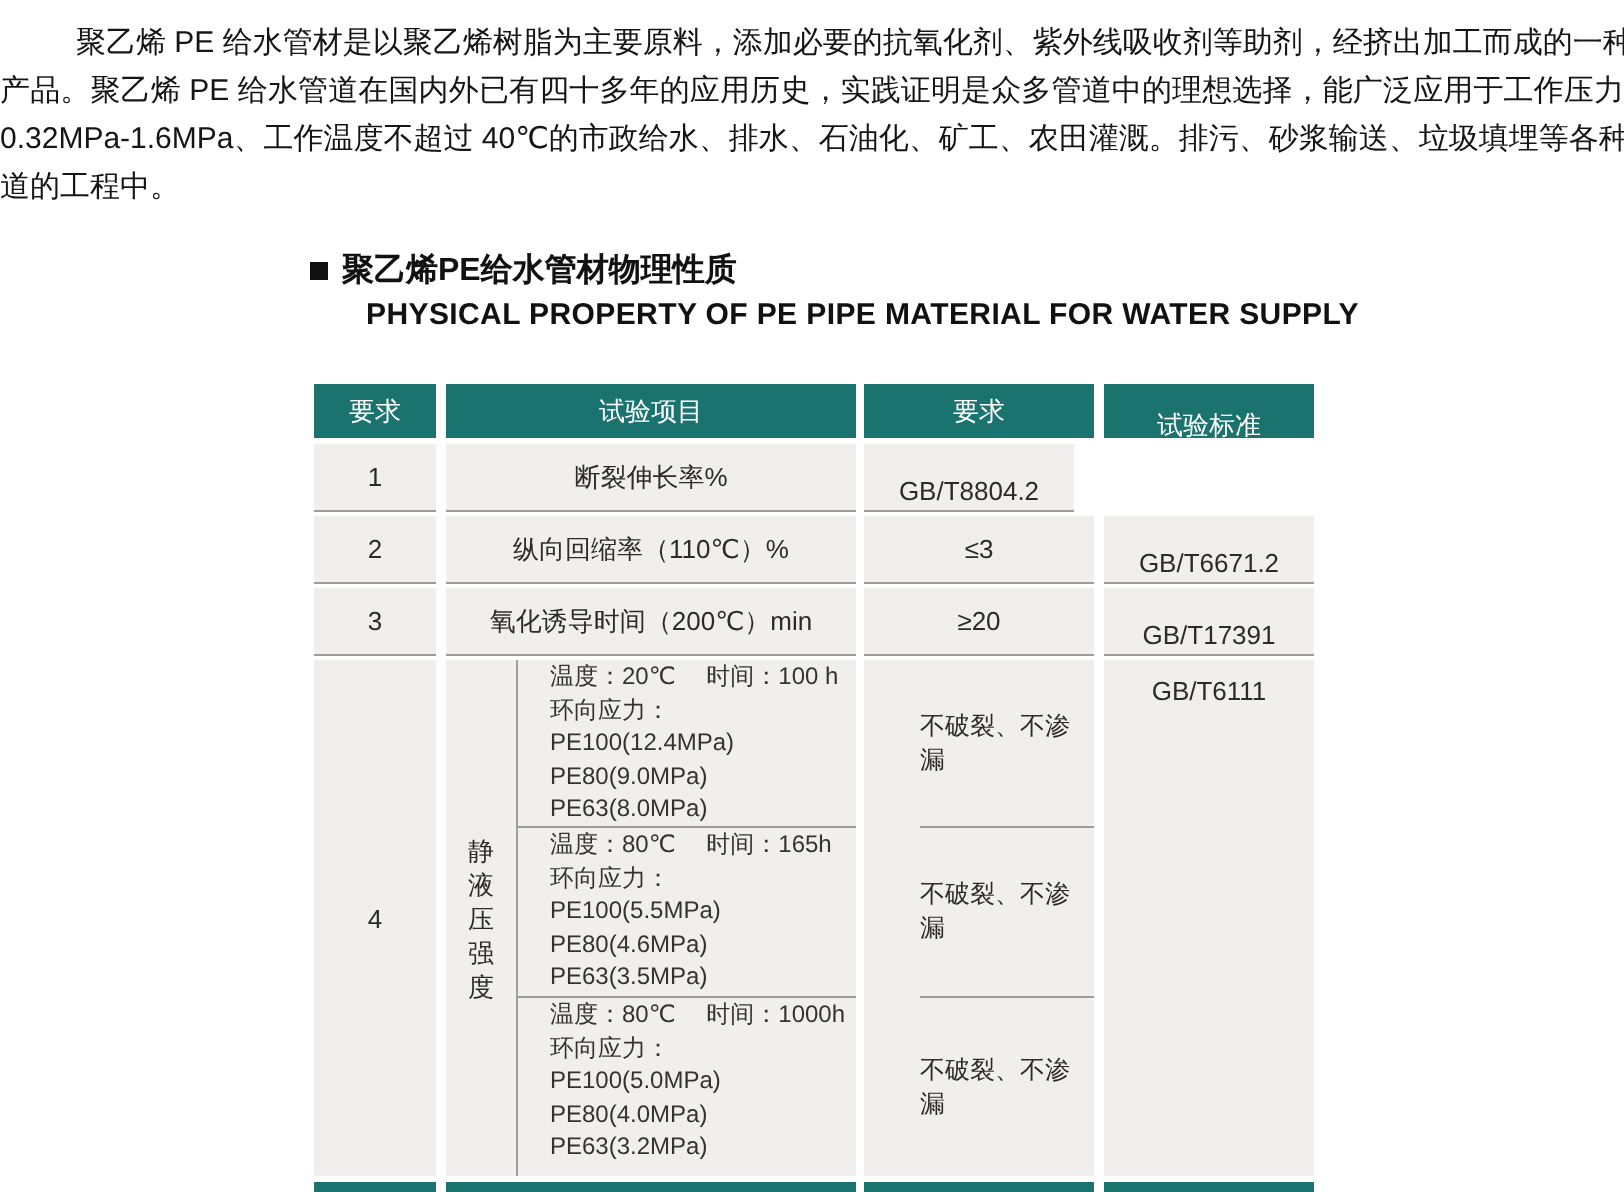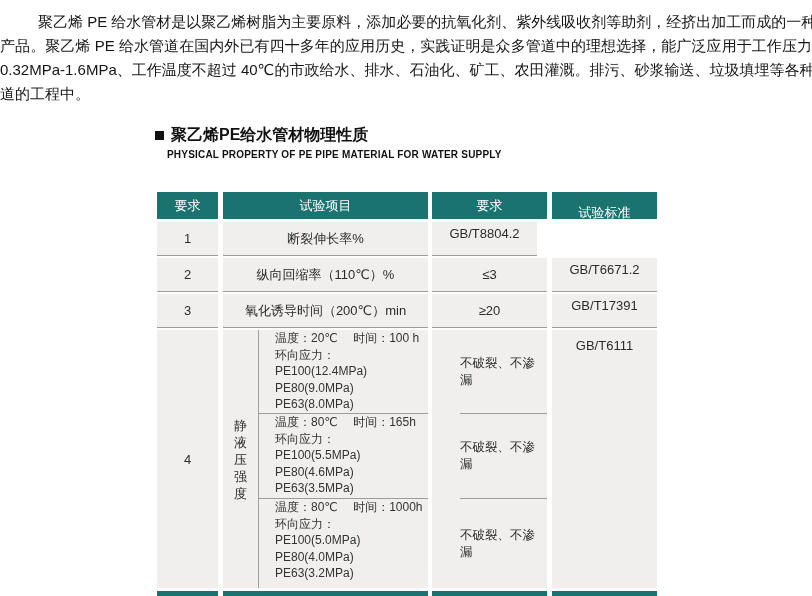--- a/index.html
+++ b/index.html
@@ -29,22 +29,22 @@
   .section { position: absolute; left: 155px; top: 125px; }
   .title-zh {
     display: flex; align-items: center;
     font-size: 16px; font-weight: bold; color: #111;
   }
   .bullet {
     width: 9px; height: 9px; background: #111;
     margin-right: 7px; flex: 0 0 auto;
   }
   .title-en {
-    margin-left: 12px; margin-top: 3px;
-    font-size: 10px; font-weight: bold; color: #111;
+    margin-left: 28px; margin-top: 3px;
+    font-size: 15px; font-weight: bold; color: #111;
     letter-spacing: 0.2px;
     text-align: center;
   }
 
   
   .ptable { position: absolute; left: 157px; top: 172px; width: 500px; font-size: 13px; color: #2b2b2b; }
   .trow { display: flex; }
   .c1 { width: 61px;  margin-right: 5px; flex: 0 0 auto; }
   .c2 { width: 205px; margin-right: 4px; flex: 0 0 auto; }
   .c3 { width: 115px; margin-right: 5px; flex: 0 0 auto; }
@@ -63,21 +63,21 @@
   .thead .hc.low span { position: relative; top: 3px; }
 
   
   .brow { height: 34px; margin-bottom: 2px; }
   .brow .bc {
     background: var(--cellbg);
     border-bottom: 1px solid var(--bline);
     display: flex; align-items: center; justify-content: center;
     height: 100%;
   }
-  .brow .bc.std { align-items: flex-end; padding-bottom: 14px; }
+  .brow .bc.std { align-items: flex-end; padding-bottom: 2px; }
 
   
   .row4 { height: 258px; }
   .row4 .rc { background: var(--cellbg); height: 100%; }
   .row4 .c1 { display: flex; align-items: center; justify-content: center; }
   .row4 .c4 { display: flex; align-items: flex-start; justify-content: center; }
   .row4 .c4 span { position: relative; top: 8px; }
 
   .hydro { display: flex; }
   .vlabel-wrap {

